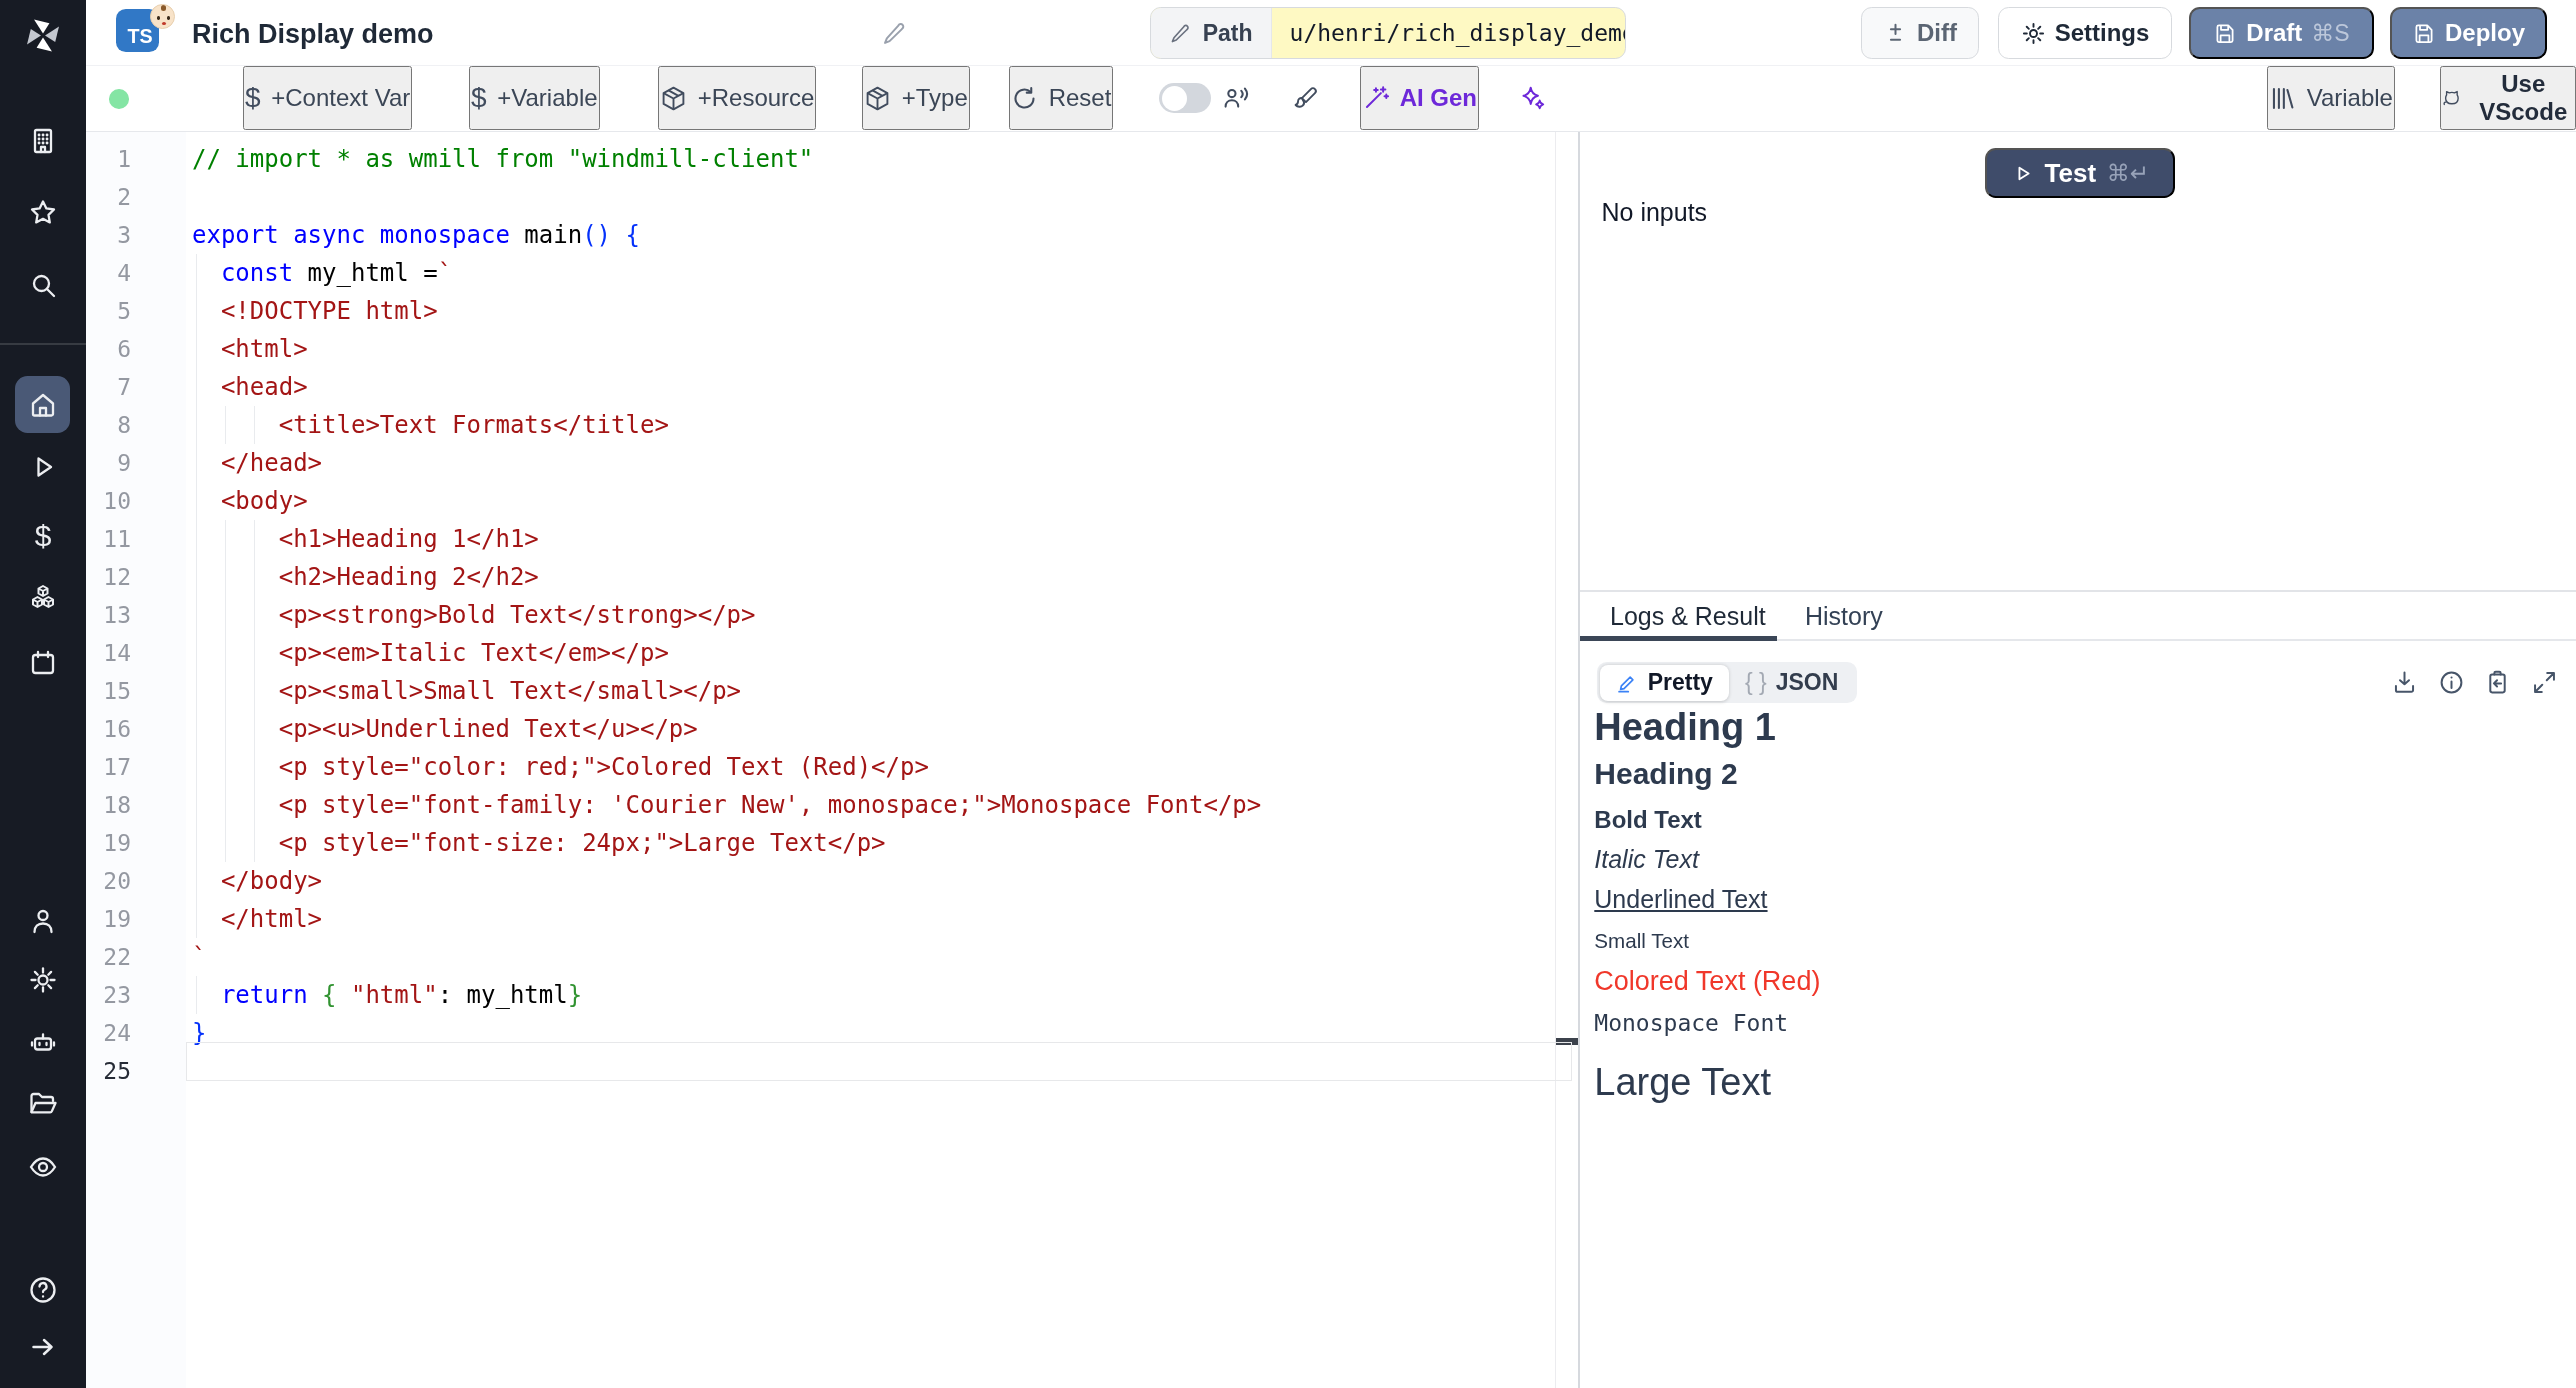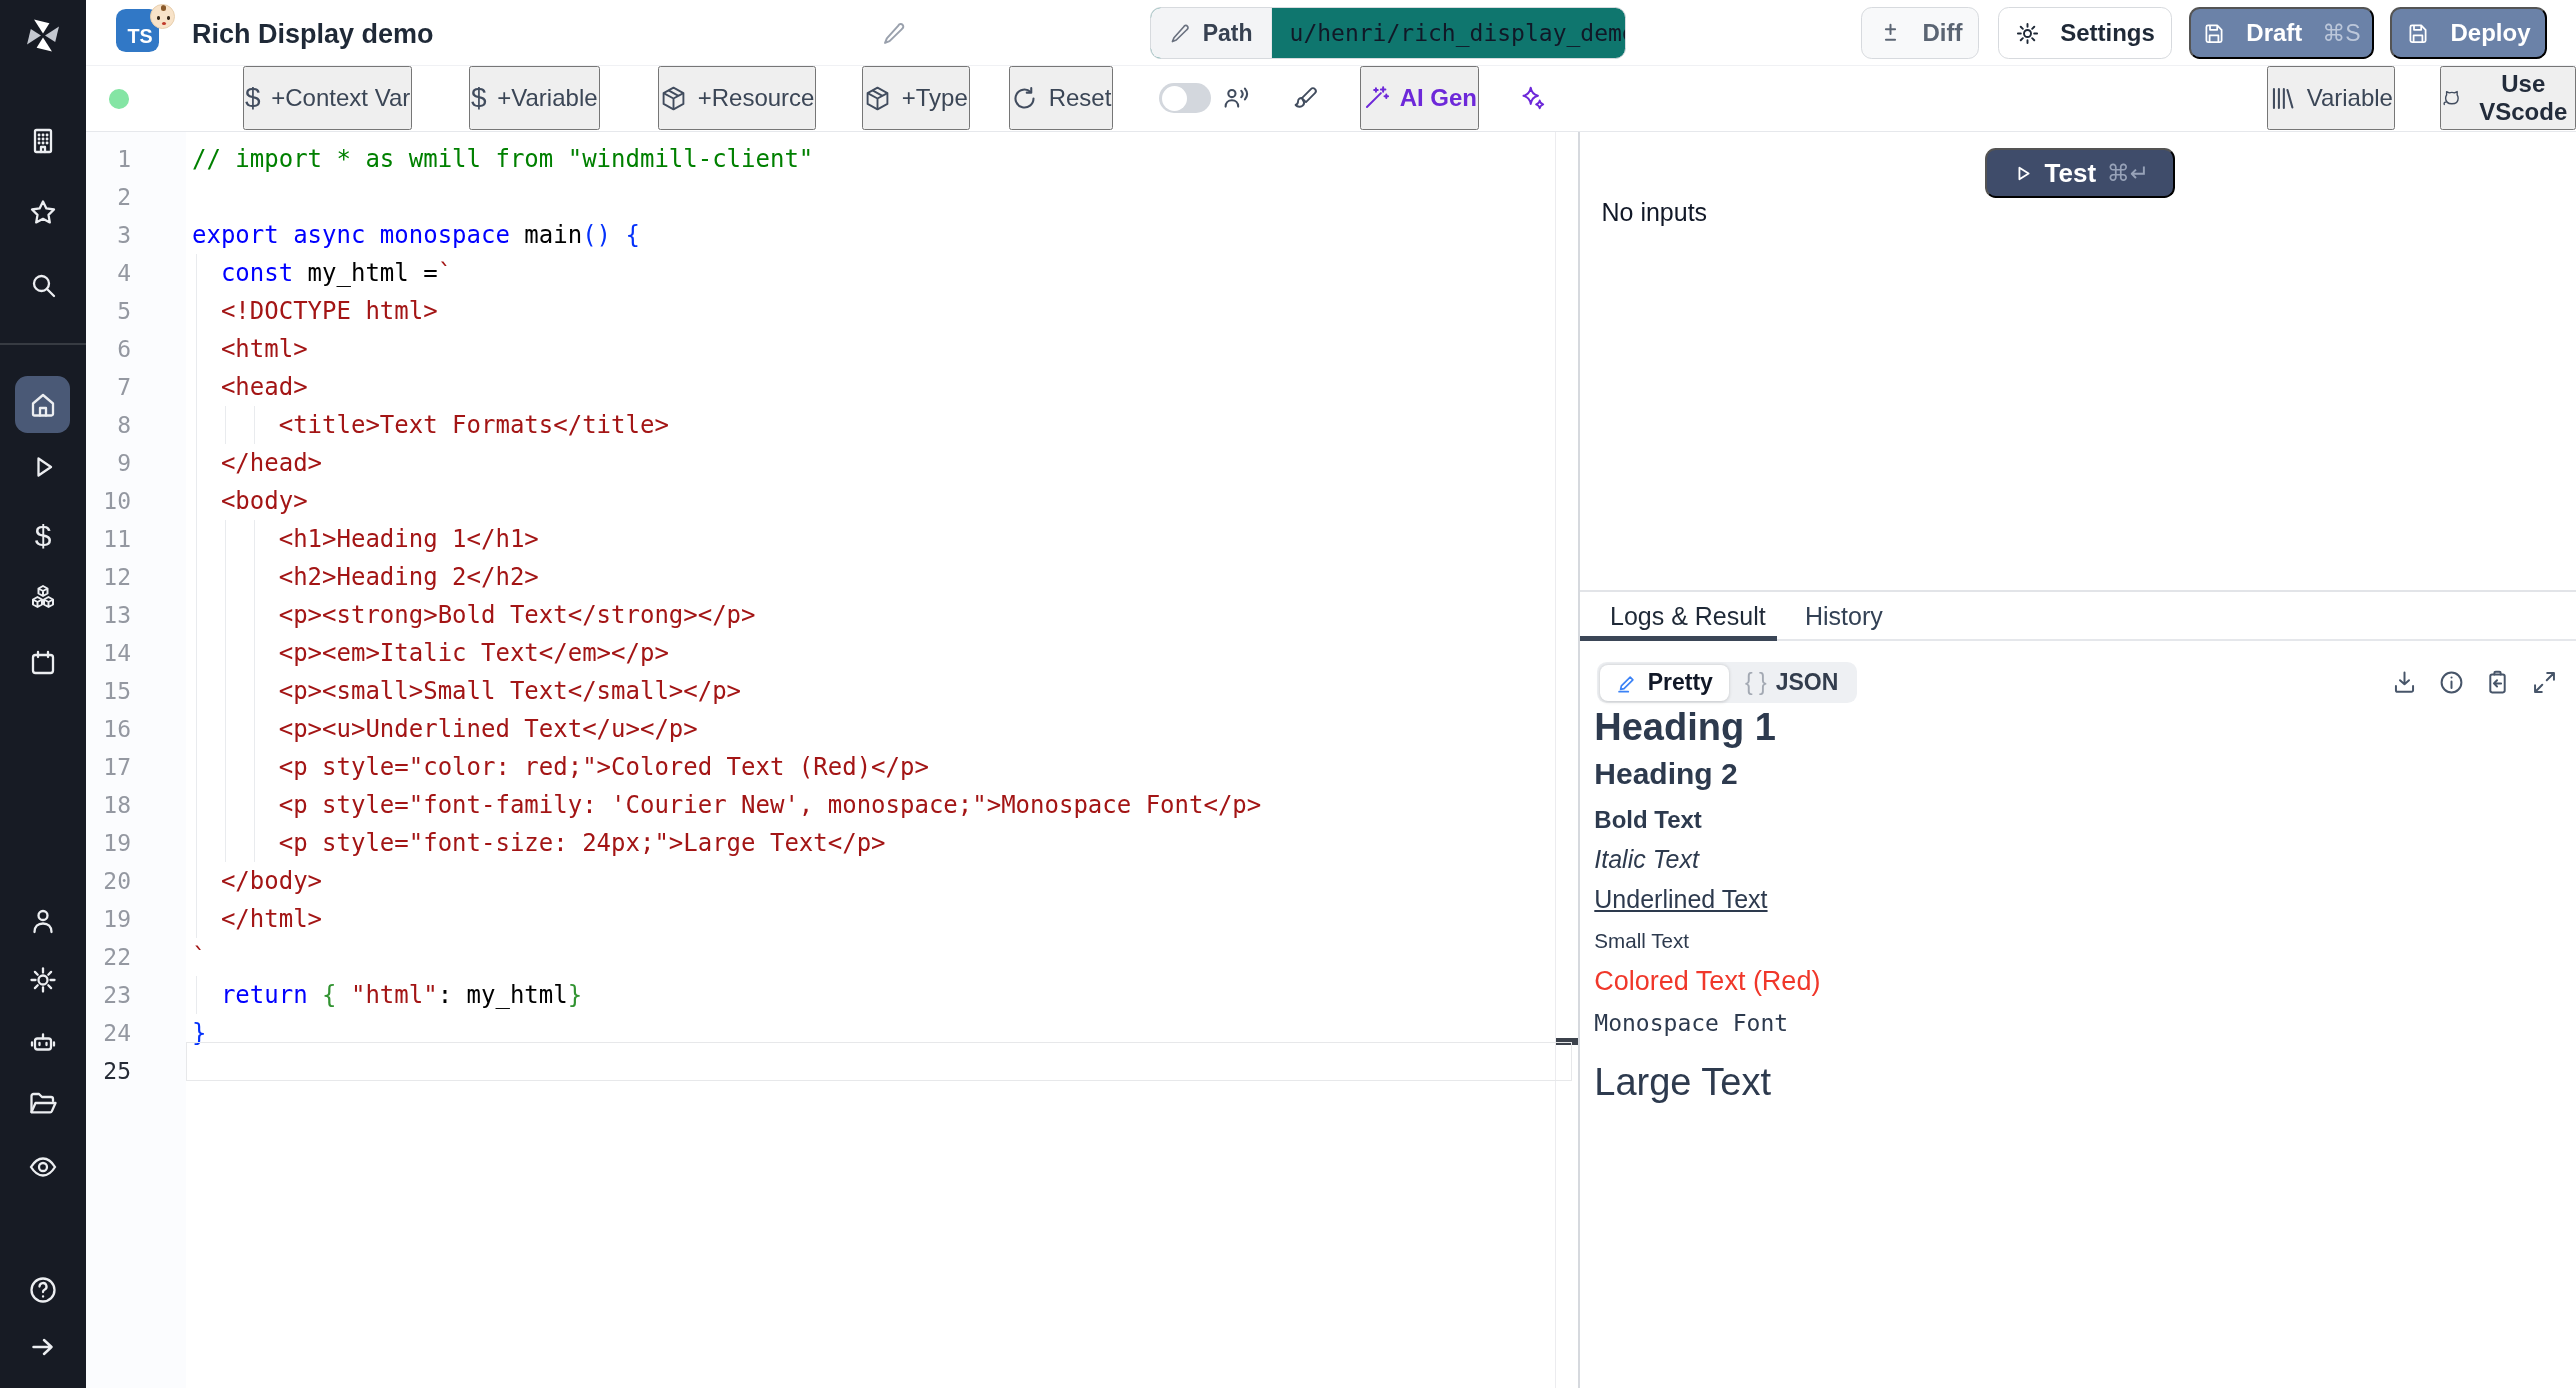--- a/index.html
+++ b/index.html
@@ -16,25 +16,25 @@
 
   
   .header { position:absolute; left:86px; top:0; right:0; height:66px; background:#fff; border-bottom:0.9px solid #f0f1f4; z-index:4; }
   .ts-badge { position:absolute; left:30px; top:9px; width:43px; height:43px; background:#3178c6; border-radius:9.8px; color:#fff; font-weight:700; font-size:19.7px; display:flex; align-items:flex-end; justify-content:flex-end; padding:0 6.3px 4.5px 0; }
   .emoji-face { position:absolute; left:64px; top:3.6px; width:25px; height:25px; border-radius:50%; background:#f8e3c9; border:0.9px solid #e8cfae; overflow:hidden; }
   .emoji-face .hair { position:absolute; left:9.8px; top:0.9px; width:5.4px; height:5.4px; border-radius:50%; background:#8a5a2b; }
   .emoji-face .eye { position:absolute; top:11.6px; width:2.7px; height:3.6px; border-radius:50%; background:#3a2a1a; }
   .emoji-face .mouth { position:absolute; left:10.7px; top:17px; width:4.5px; height:3.6px; border-radius:50%; background:#c0392b; }
   .hdr-title { position:absolute; left:106px; top:19px; font-size:27px; font-weight:700; color:#1f2937; }
   .hdr-pencil { position:absolute; left:795px; top:19.7px; width:27px; height:27px; color:#9aa1ad; }
-  .path-group { position:absolute; left:1064px; top:7.2px; width:476px; height:52px; border:1.8px solid #d7dade; border-radius:10.7px; display:flex; overflow:hidden; background:#0f766e; }
+  .path-group { position:absolute; left:1064px; top:7.2px; width:476px; height:52px; border:1.8px solid #d7dade; border-radius:10.7px; display:flex; overflow:hidden; background:#fef9c3; }
   .path-label { background:#f3f4f6; display:flex; align-items:center; gap:10.7px; padding:0 18px; border-right:1.8px solid #e5e7eb; color:#374151; font-size:23px; font-weight:600; }
   .path-label svg { width:23px; height:23px; color:#6b7280; }
   .path-value { display:flex; align-items:center; padding:0 18px; font-family:"DejaVu Sans Mono", monospace; font-size:23px; color:#111827; white-space:nowrap; }
-  .hdr-btn { position:absolute; top:7.2px; height:52px; border-radius:10.7px; display:flex; align-items:center; justify-content:center; gap:20px; font-size:24px; }
+  .hdr-btn { position:absolute; top:7.2px; height:52px; border-radius:10.7px; display:flex; align-items:center; justify-content:center; gap:9px; font-size:24px; }
   .btn-diff { left:1775px; width:118px; background:#f8f9fa; border:1.8px solid #d7dade; color:#5b6573; font-weight:600; }
   .btn-settings { left:1912px; width:174px; background:#fff; border:1.8px solid #d7dade; color:#1f2937; font-weight:700; }
   .btn-settings svg { width:25px; height:25px; }
   .btn-draft { left:2103px; width:185px; background:#6b82a8; color:#fff; font-weight:700; }
   .btn-deploy { left:2304px; width:157px; background:#6b82a8; color:#fff; font-weight:700; }
   .btn-draft svg, .btn-deploy svg { width:24px; height:24px; }
   .shortcut { color:#bcc7da; font-weight:400; font-size:23px; }
   .diff-icon { width:25px; height:25px; }
 
   

